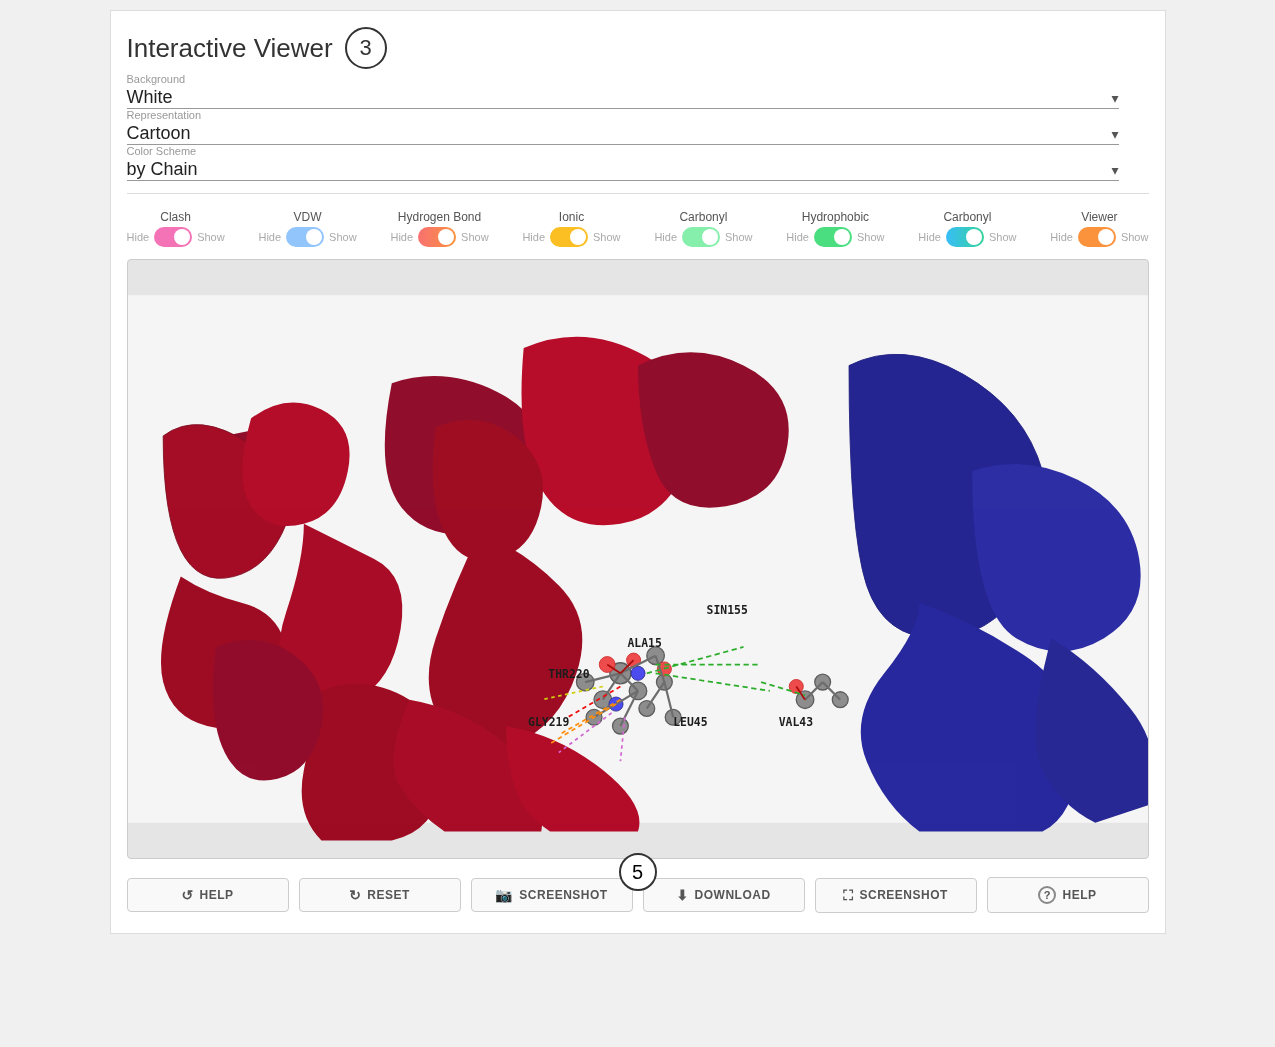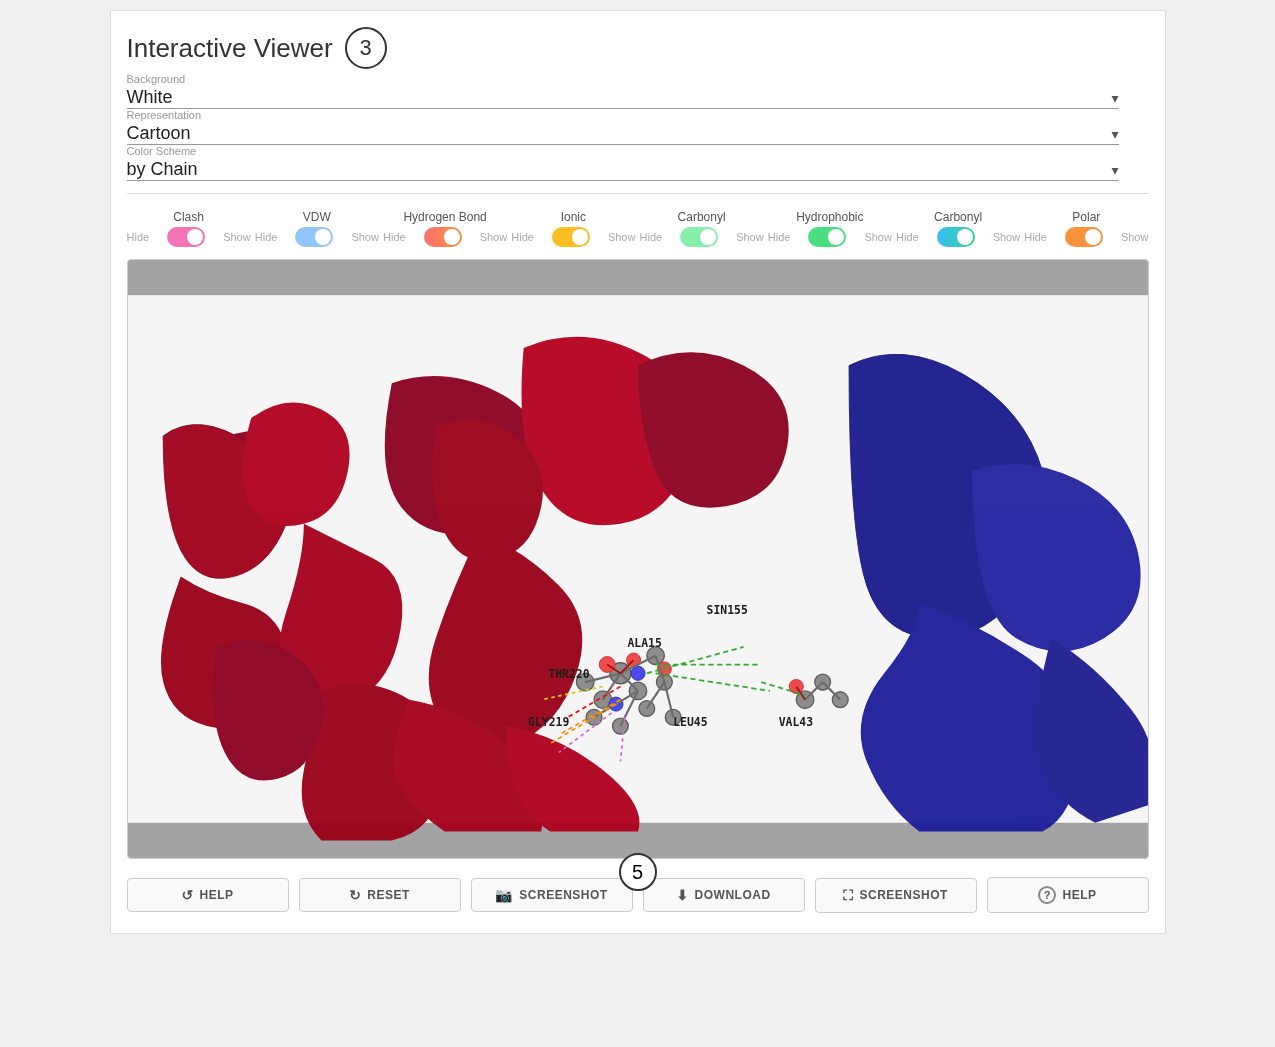--- a/index.html
+++ b/index.html
@@ -101,21 +101,21 @@
       align-items: center;
     }
     .interaction-name {
       font-size: 12px;
       color: #555;
       margin-bottom: 3px;
     }
     .toggle-row {
       display: flex;
       align-items: center;
-      gap: 18px;
+      gap: 5px;
     }
     .toggle-text {
       font-size: 11px;
       color: #aaa;
     }
     
     .toggle {
       width: 38px;
       height: 20px;
       border-radius: 10px;
@@ -143,21 +143,21 @@
     .toggle-polar { background: #fb923c; }
 
     
     .viewer-area {
       position: relative;
       border: 1px solid #ccc;
       border-radius: 4px;
       overflow: hidden;
       margin-bottom: 14px;
       height: 600px;
-      background: #a3a3a3;
+      background: #e5e5e5;
     }
 
     
     .protein-svg {
       width: 100%;
       height: 100%;
     }
 
     
     .toolbar {
@@ -297,21 +297,21 @@
       <div class="interaction-item">
         <div class="interaction-name">Carbonyl</div>
         <div class="toggle-row">
           <span class="toggle-text">Hide</span>
           <div class="toggle on toggle-carbonyl"></div>
           <span class="toggle-text">Show</span>
         </div>
       </div>
 
       <div class="interaction-item">
-        <div class="interaction-name">Polar</div>
+        <div class="interaction-name">Viewer</div>
         <div class="toggle-row">
           <span class="toggle-text">Hide</span>
           <div class="toggle on toggle-polar"></div>
           <span class="toggle-text">Show</span>
         </div>
       </div>
 
     </div>
   </div>
 

